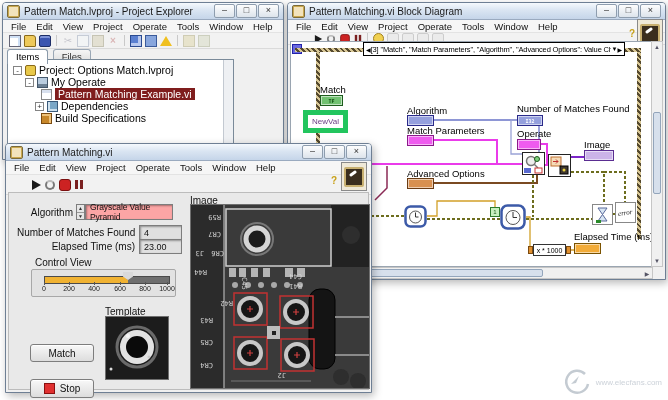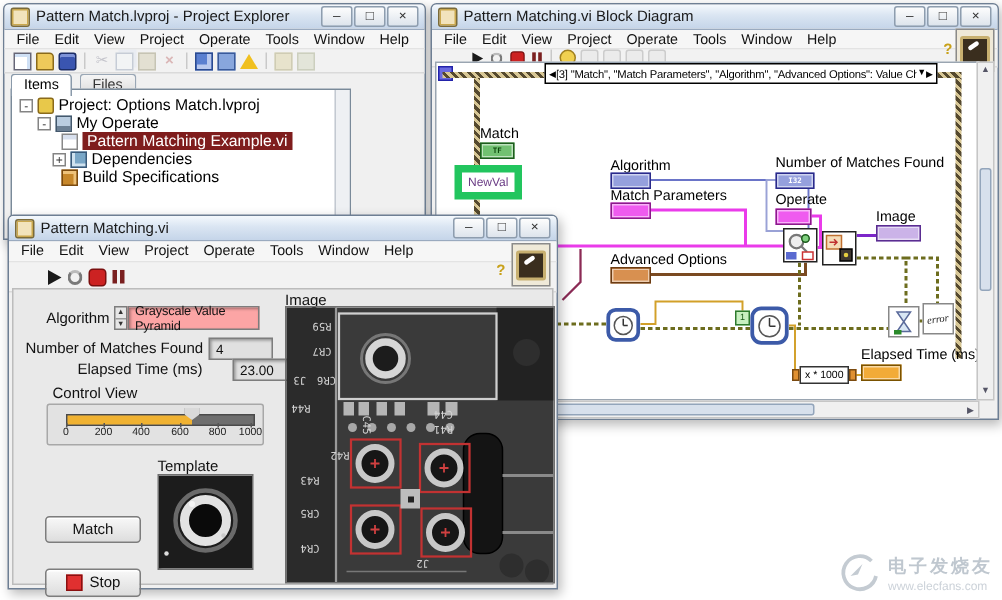--- a/index.html
+++ b/index.html
@@ -97,21 +97,20 @@
 </style>
 </head>
 <body>
 
 <div class="wm">
   <svg width="28" height="28" viewBox="0 0 28 28">
     <path d="M22,6 A11 11 0 1 0 25,16" fill="none" stroke="#c4cbd2" stroke-width="2.5"></path>
     <path d="M8,16 L16,8 L13,15 Z" fill="#c4cbd2"></path>
   </svg>
   <div>
-    <div class="wm-cn">电子发烧友</div>
     <div class="wm-url">www.elecfans.com</div>
   </div>
 </div>
 
 <div class="win" style="left:2px;top:2px;width:282px;height:158px;z-index:1">
   <div class="tb">
     <span class="tico"></span>
     <span class="title">Pattern Match.lvproj - Project Explorer</span>
     <span class="wbtns">
       <span class="wbtn">–</span>
@@ -368,21 +367,21 @@
     <div class="plabel" style="left:8px;top:14px;width:56px;text-align:right">Algorithm</div>
     <div style="position:absolute;left:67px;top:11px;width:9px;height:16px;border:1px solid #7d7d7d;background:#e6e6e6;box-sizing:border-box">
       <div style="height:7px;border-bottom:1px solid #9a9a9a;font-size:5px;line-height:7px;text-align:center;color:#333">▲</div>
       <div style="font-size:5px;line-height:6px;text-align:center;color:#333">▼</div>
     </div>
     <div class="pbox combo" style="left:76px;top:11px;width:88px;height:16px;font-size:8.5px;letter-spacing:-0.1px">Grayscale Value Pyramid</div>
 
     <div class="plabel" style="left:8px;top:34px;width:118px;text-align:right">Number of Matches Found</div>
     <div class="pbox" style="left:130px;top:32px;width:43px;height:15px">4</div>
     <div class="plabel" style="left:8px;top:48px;width:118px;text-align:right">Elapsed Time (ms)</div>
-    <div class="pbox" style="left:146px;top:46px;width:43px;height:15px">23.00</div>
+    <div class="pbox" style="left:130px;top:46px;width:43px;height:15px">23.00</div>
 
     <div class="plabel" style="left:26px;top:64px">Control View</div>
     <div style="position:absolute;left:22px;top:76px;width:145px;height:28px;background:#e2e2e2;border:1px solid #a8a8a8;border-radius:2px;box-sizing:border-box">
       <div style="position:absolute;left:12px;top:6px;width:126px;height:8px;background:#6e6e6e;border:1px solid #4a4a4a;box-sizing:border-box">
         <div style="height:100%;width:67%;background:#f0b232"></div>
       </div>
       <div style="position:absolute;left:91px;top:2px;width:10px;height:8px;background:#d9d9d9;clip-path:polygon(0 0,100% 0,100% 55%,50% 100%,0 55%);box-shadow:0 0 0 1px #777"></div>
       <span class="tick" style="left:3px">0</span>
       <span class="tick" style="left:28px">200</span>
       <span class="tick" style="left:53px">400</span>

